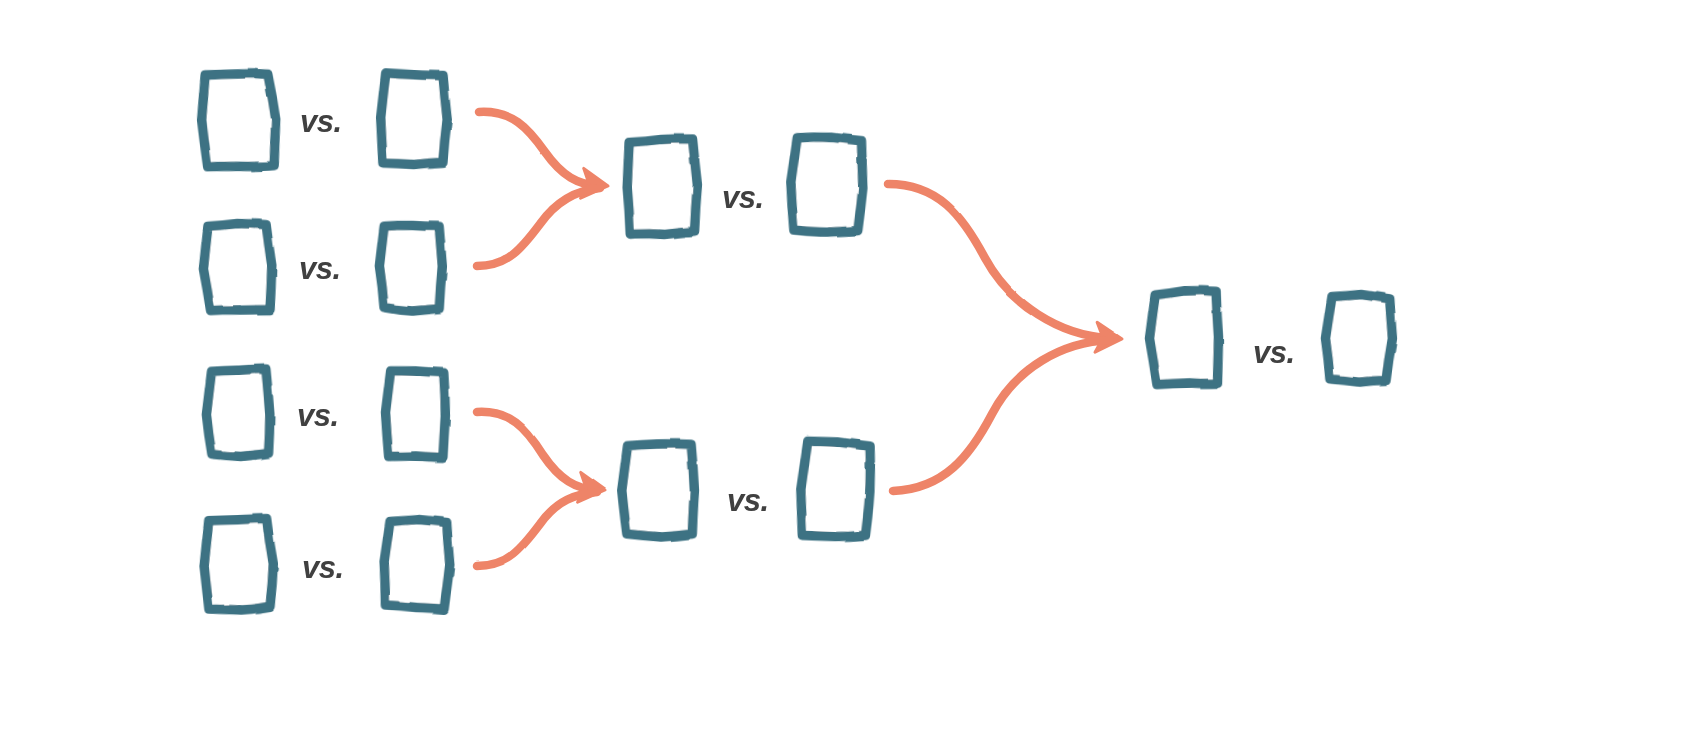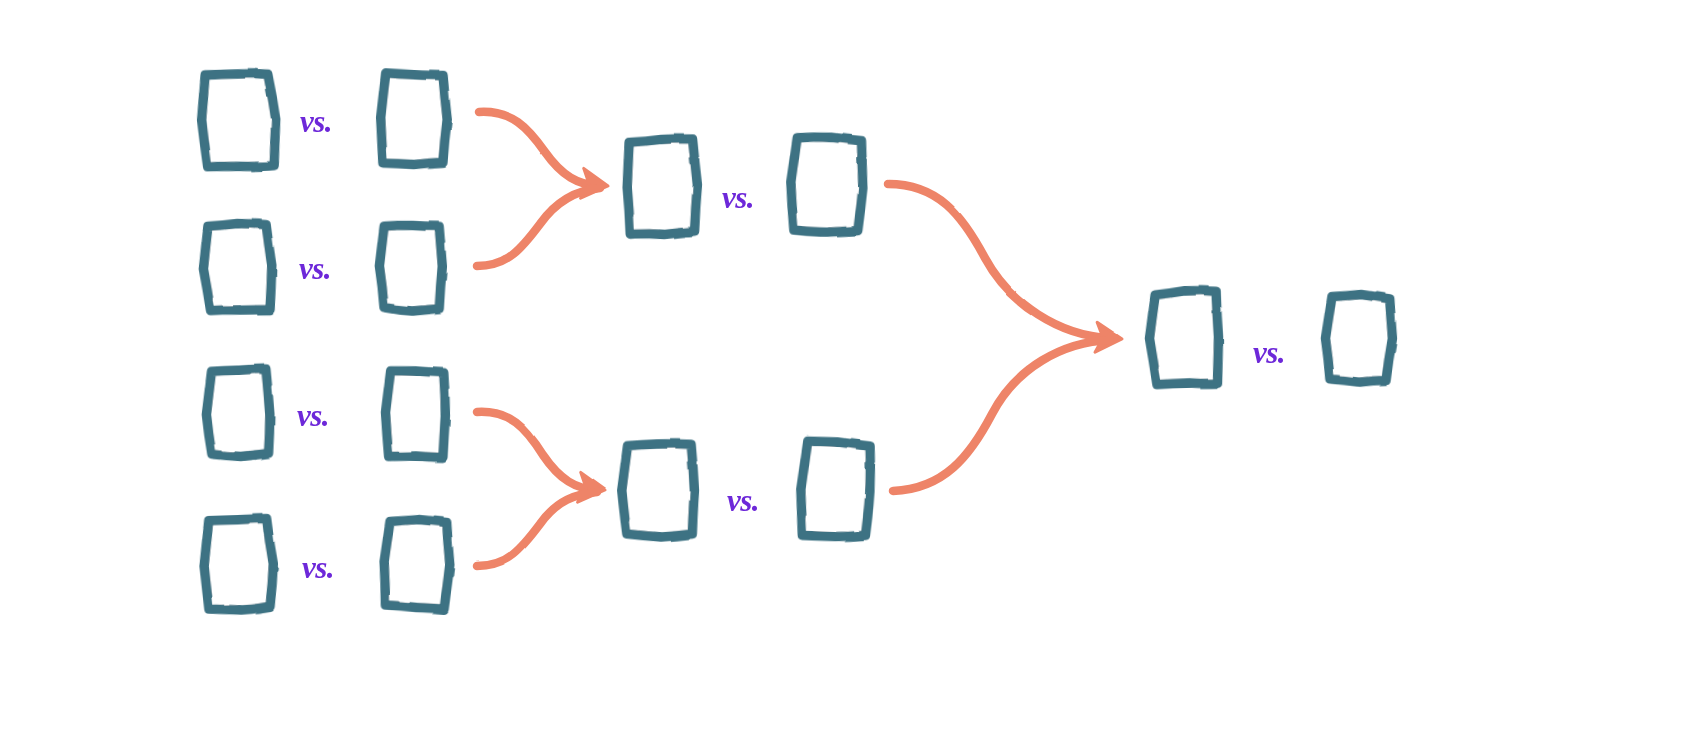--- a/index.html
+++ b/index.html
@@ -21,25 +21,25 @@
   #bracket-svg {
     position: absolute;
     left: 0;
     top: 0;
     width: 1683px;
     height: 732px;
     display: block;
   }
   .vs-label {
     position: absolute;
-    font-family: Liberation Serif, serif;
+    font-family: Liberation Sans, sans-serif;
     font-weight: 700;
     font-style: italic;
     letter-spacing: -0.5px;
-    color: #6d28d9;
+    color: #404040;
     white-space: nowrap;
     user-select: none;
   }
   .vs-r1 { font-size: 31px; }
   .vs-r2 { font-size: 31px; }
   .vs-r3 { font-size: 31px; }
 </style>
 </head>
 <body>
 

